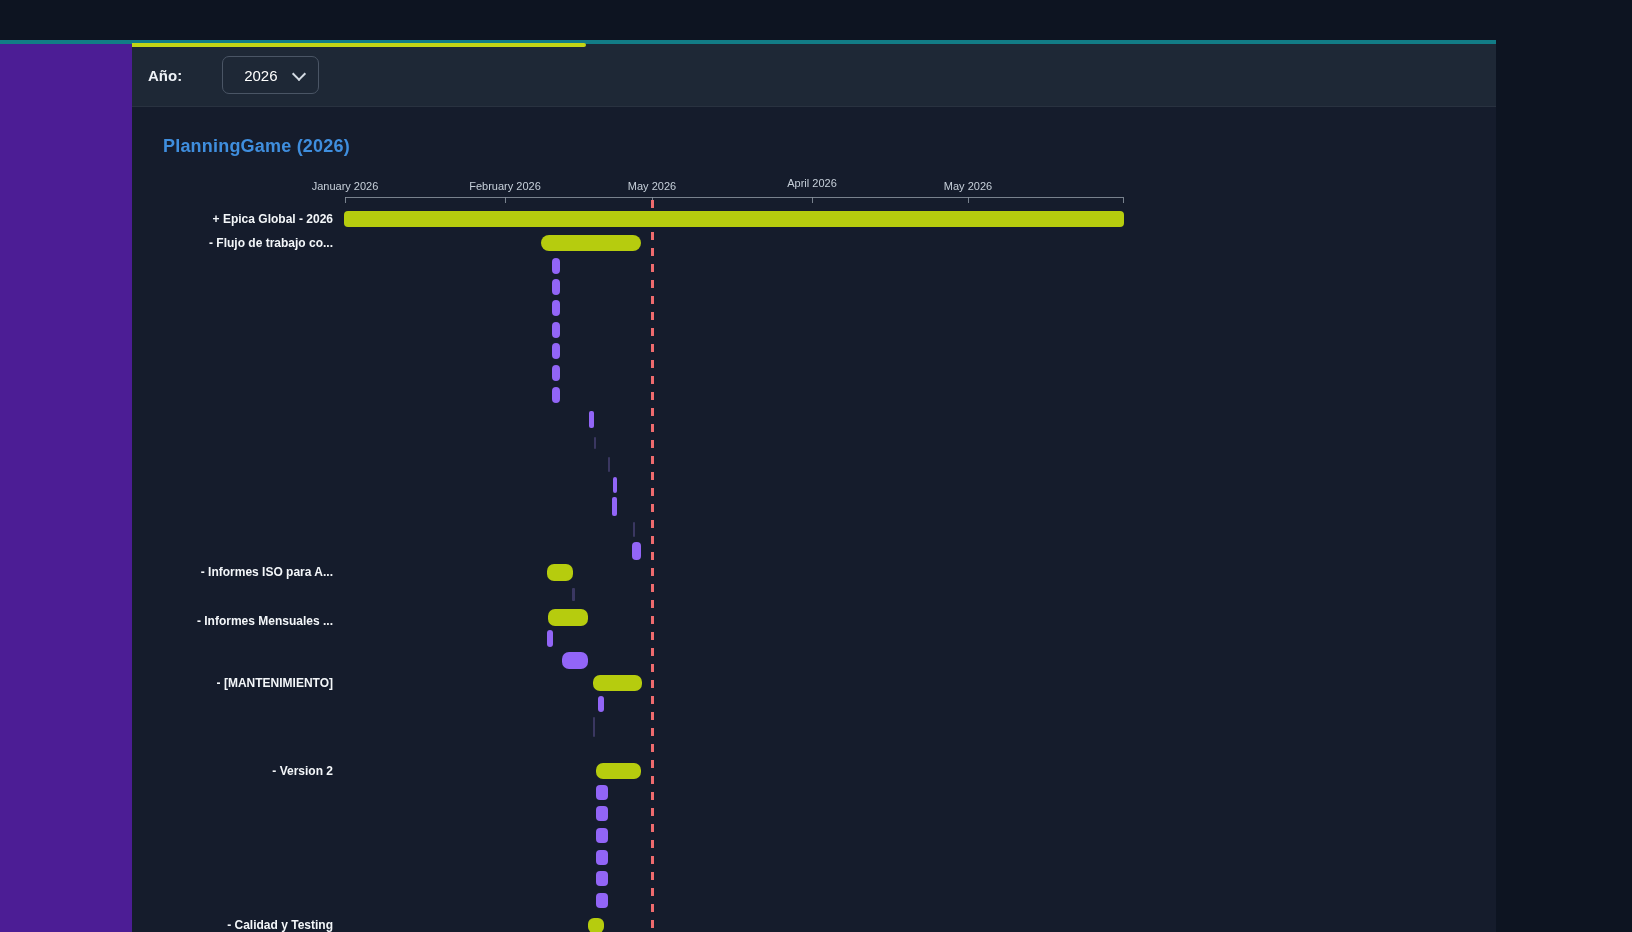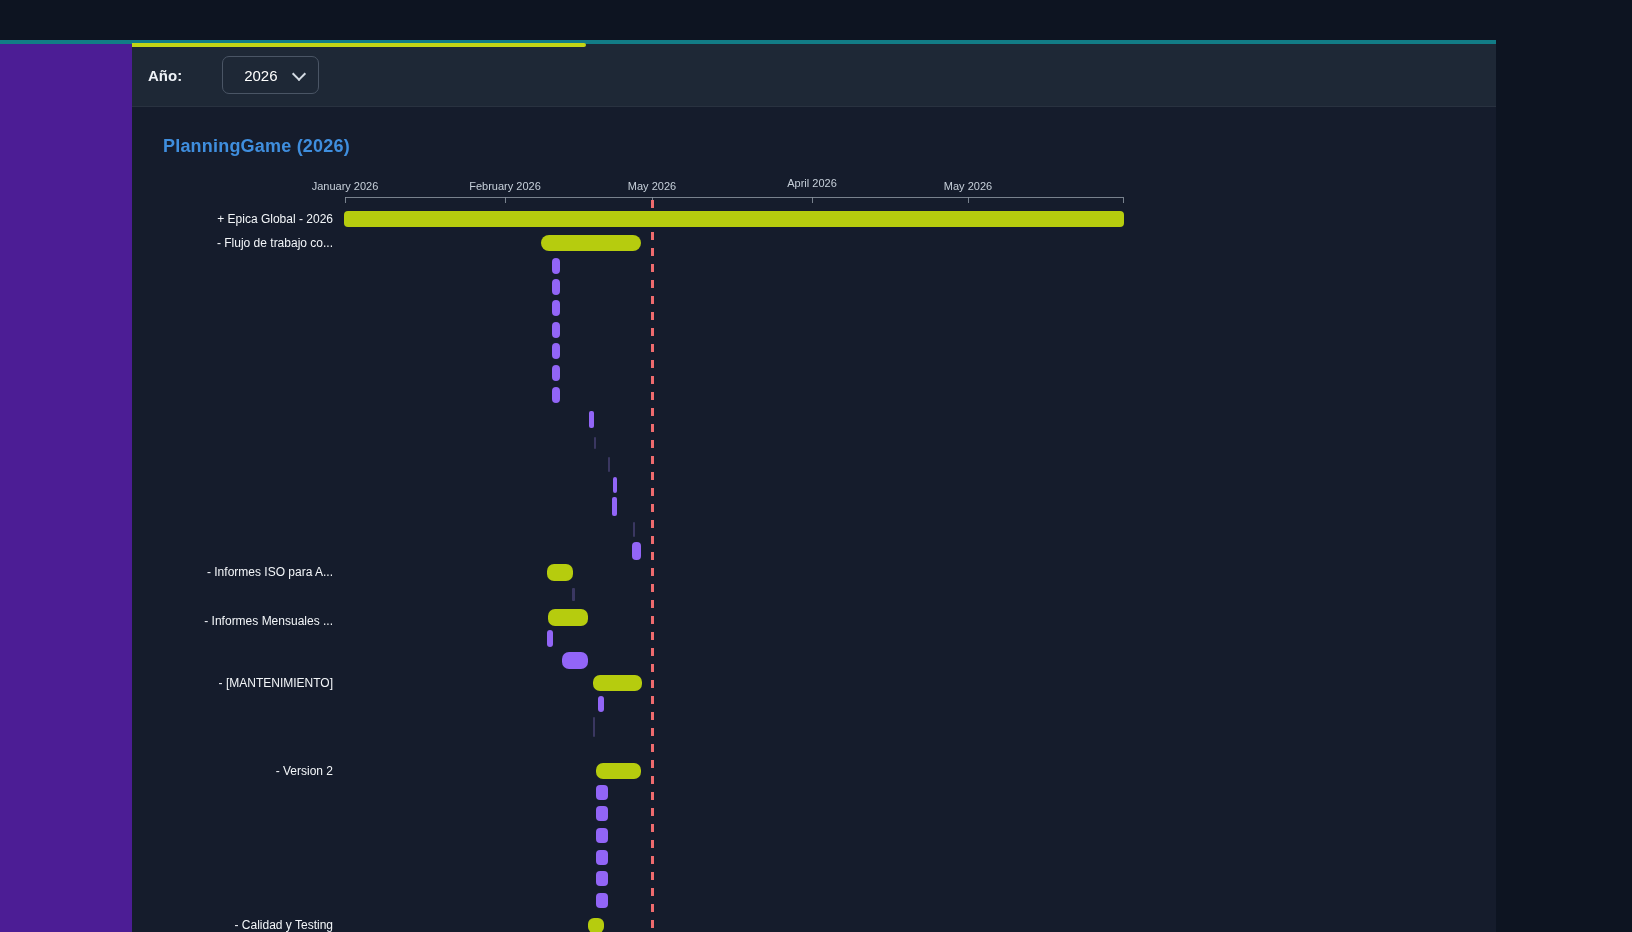--- a/index.html
+++ b/index.html
@@ -16,21 +16,21 @@
           border-radius:7px;color:#ffffff;font-size:15px;width:97px;height:38px;padding:0 30px 0 21px;
           font-family:"Liberation Sans","DejaVu Sans",sans-serif;outline:none;}
   .chev{position:absolute;right:15px;top:13px;width:8px;height:8px;border-right:2px solid #d4dbe3;
           border-bottom:2px solid #d4dbe3;transform:rotate(45deg);pointer-events:none;}
   .panel{position:absolute;left:132px;top:67px;width:1366px;height:834px;background:#151c2c;z-index:1;}
   .edge-line{position:absolute;left:1498px;top:4px;width:1px;height:897px;background:#2a3443;z-index:2;}
   .page-title{position:absolute;left:163px;top:96px;font-size:18px;font-weight:bold;color:#3f8ede;
           letter-spacing:0.2px;z-index:4;margin:0;}
   #chart-layer{position:absolute;left:0;top:0;width:1632px;height:932px;z-index:5;}
   .month-label{position:absolute;transform:translateX(-50%);font-size:11px;color:#c6cfd9;white-space:nowrap;}
-  .row-label{position:absolute;font-size:12px;font-weight:normal;color:#f3f6f9;white-space:nowrap;
+  .row-label{position:absolute;font-size:12px;font-weight:bold;color:#f3f6f9;white-space:nowrap;
           line-height:18px;text-align:right;}
   .footer{position:absolute;left:0;top:901px;width:1632px;height:26px;background:#1a2230;
           border-top:1px solid #333d4f;box-sizing:border-box;z-index:20;}
   .copyright{position:absolute;left:215px;top:5px;font-size:12.5px;color:#949ead;}
   .version-badge{position:absolute;left:1347px;top:4px;width:68px;height:17px;line-height:15px;
           border:1px solid #424d5e;border-radius:9px;font-size:11.5px;color:#a7b1be;text-align:center;
           box-sizing:border-box;}
 </style>
 </head>
 <body>

